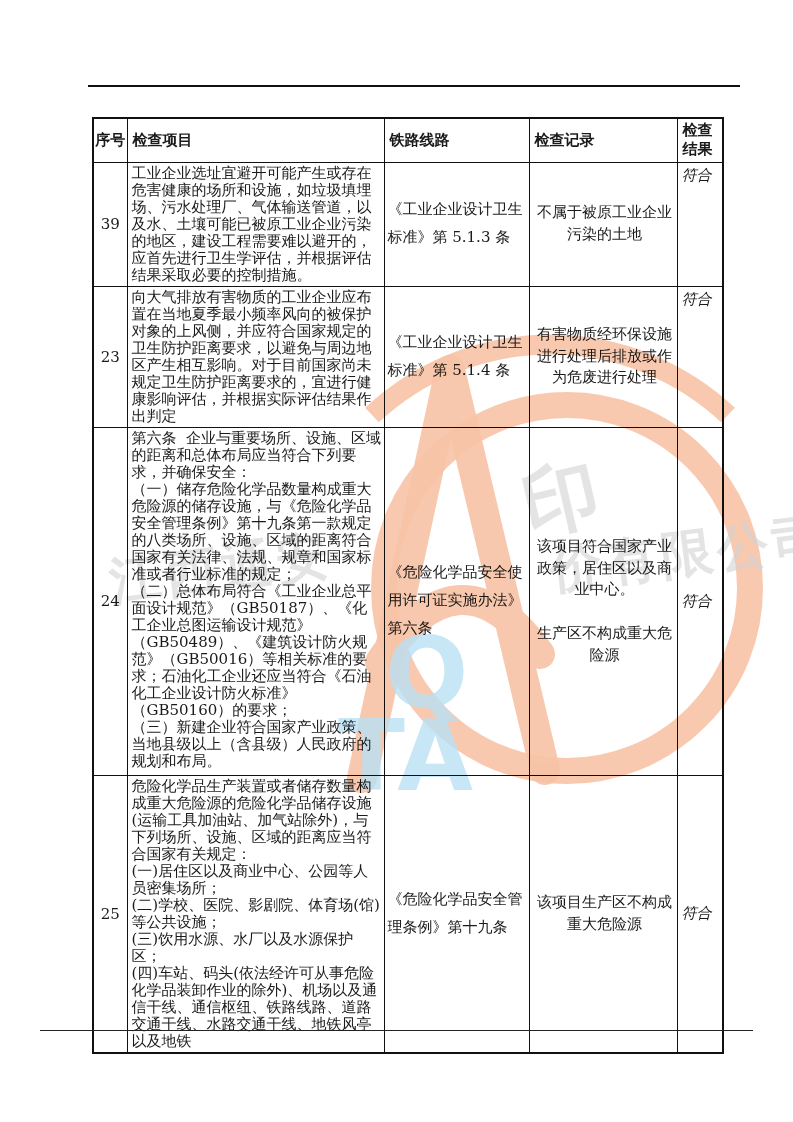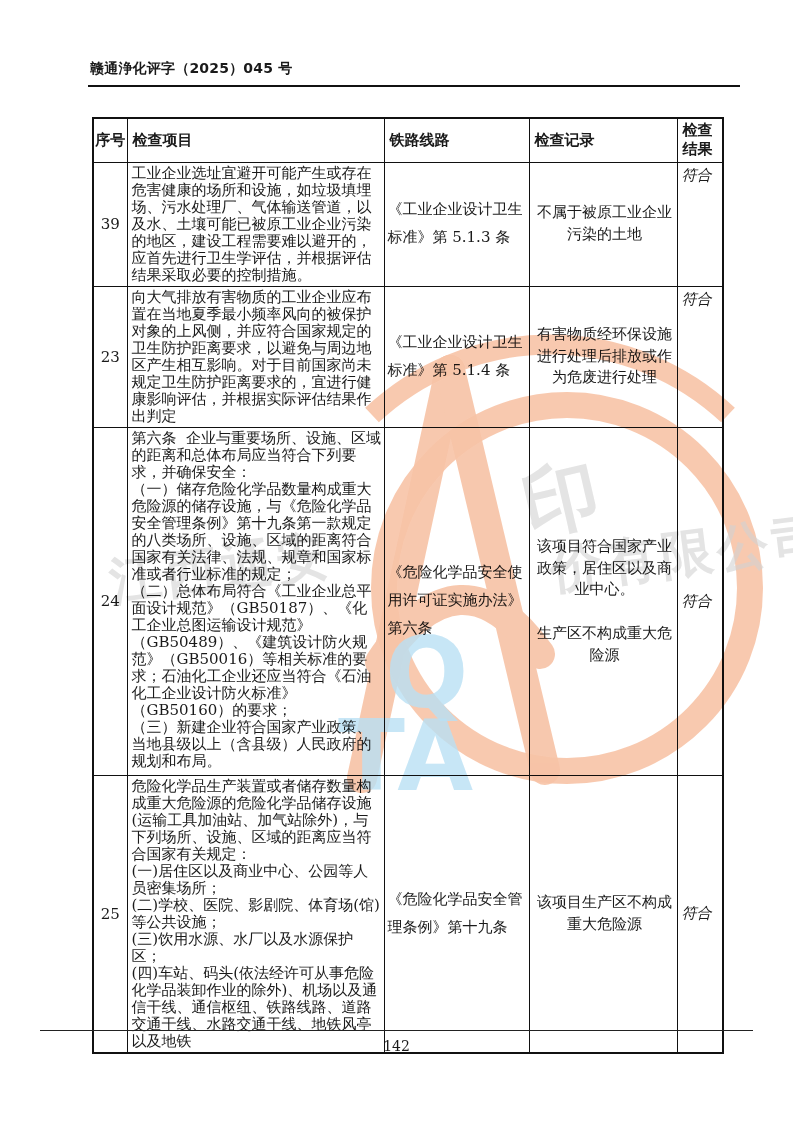--- a/index.html
+++ b/index.html
@@ -66,21 +66,20 @@
     font-family:"DejaVu Sans","Liberation Sans",sans-serif;
     font-weight:bold; opacity:0.8;
   }
 </style>
 </head>
 <body>
 
 <div class="page">
 
   <div class="page-header">
-    <span>赣通浄化评字（2025）045 号</span>
   </div>
   <div class="header-rule"></div>
 
   <table class="checklist">
     <colgroup>
       <col style="width:34px">
         <col style="width:257px">
         <col style="width:145px">
         <col style="width:148px">
         <col style="width:46px">
@@ -148,15 +147,14 @@
 
     <text class="gray" x="112" y="600" font-size="52" letter-spacing="4" transform="rotate(-7 112 600)" fill="#d2d2d2">江西通安</text>
     <text class="gray" x="552" y="588" font-size="52" letter-spacing="4" transform="rotate(-7 552 588)" fill="#d2d2d2">价有限公司</text>
     <text class="gray" x="522" y="525" font-size="76" transform="rotate(-13 560 495)" fill="#d2d2d2">印</text>
 
     <text class="blue" x="385" y="707" font-size="98" fill="#b9e0f4">Q</text>
     <text class="blue" x="338" y="790" font-size="98" fill="#b9e0f4">TA</text>
   </svg>
 
   <div class="footer-rule"></div>
-  <div class="page-number">142</div>
 
 </div>
 
 </body></html>

